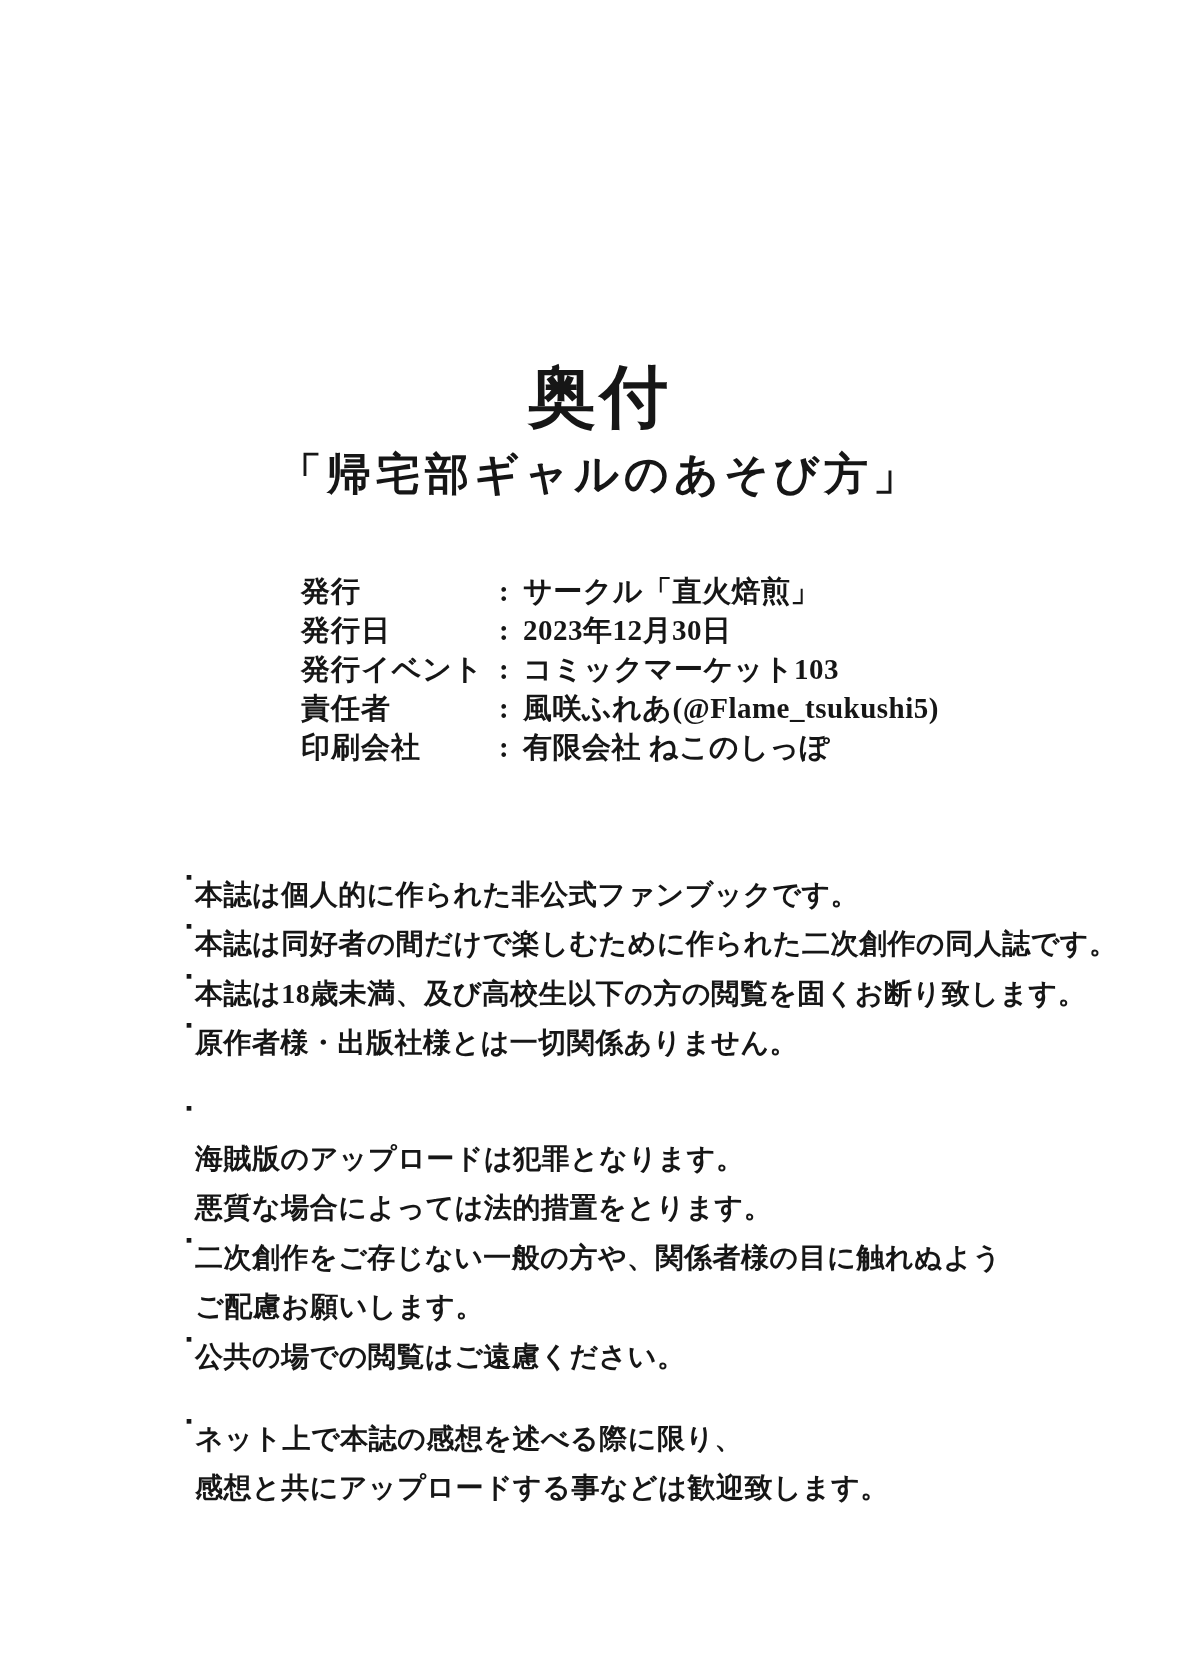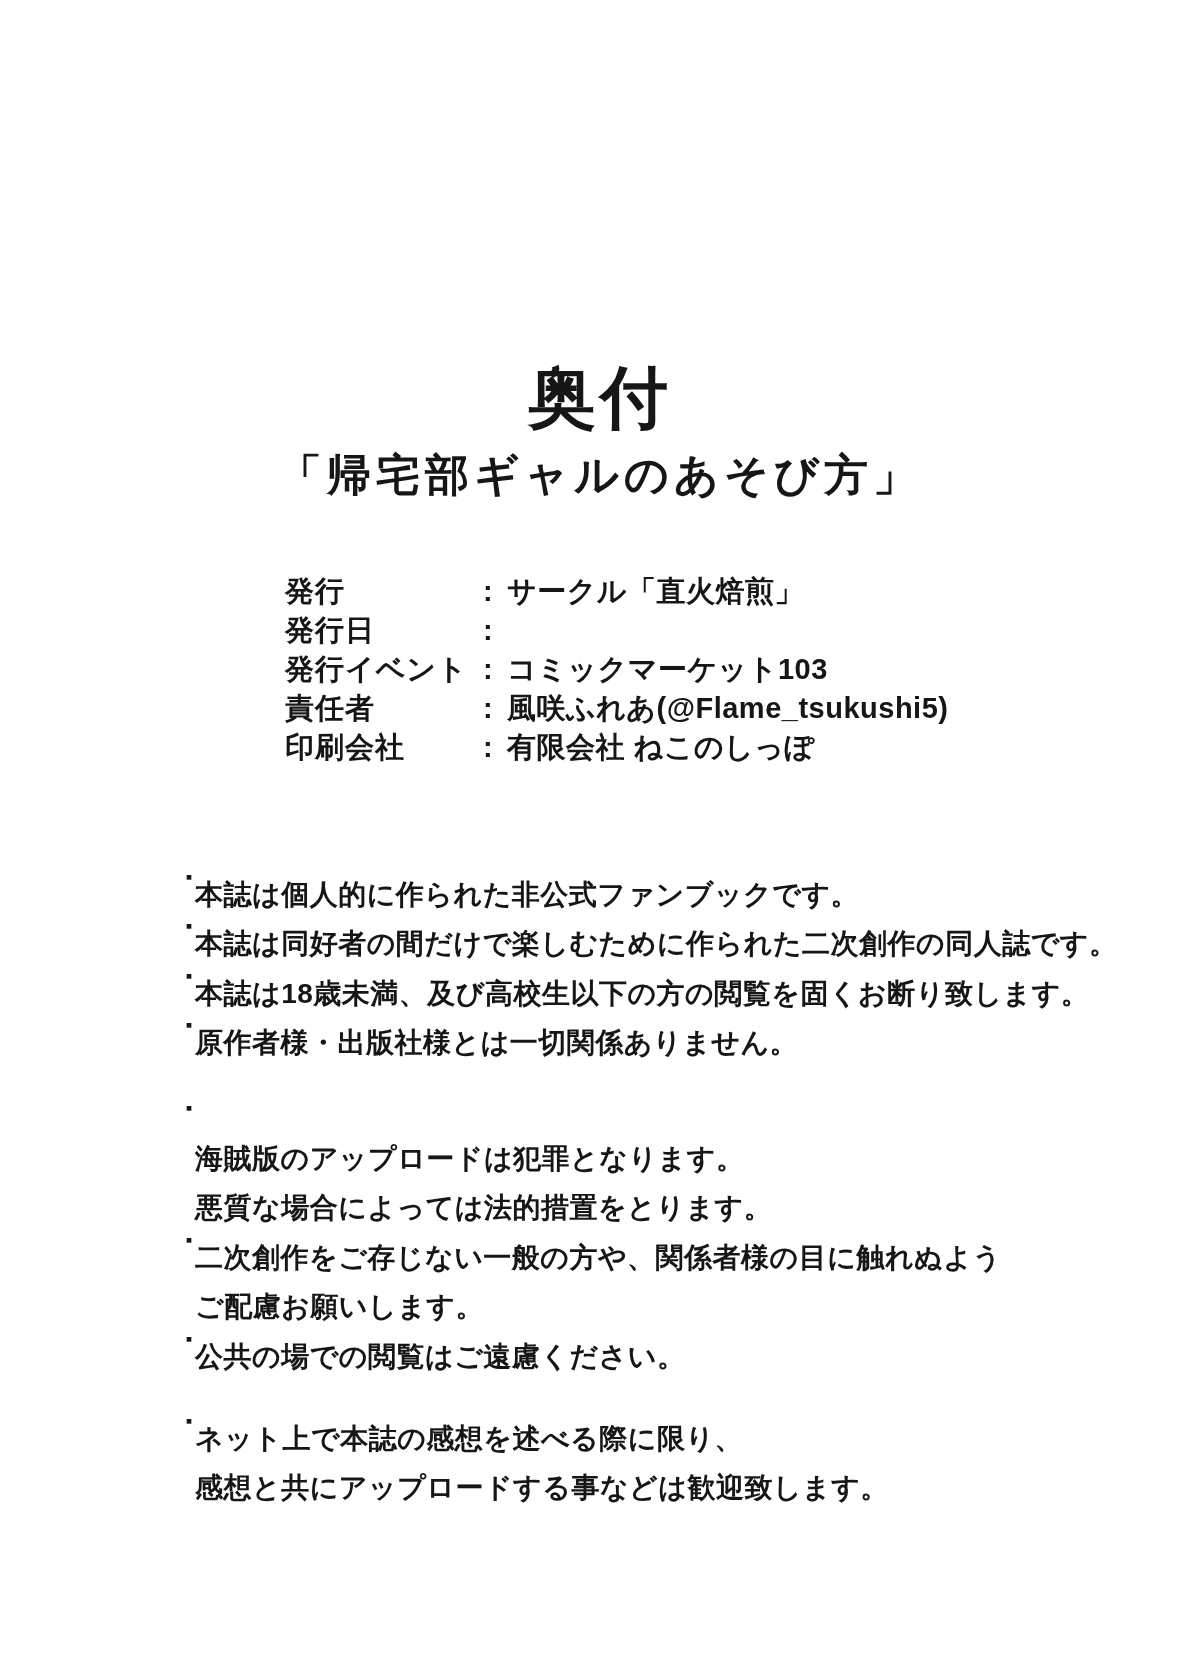--- a/index.html
+++ b/index.html
@@ -10,20 +10,21 @@
     font-family: "Liberation Sans", "DejaVu Sans", sans-serif;
     font-weight: 700;
     color: #161616;
   }
   .page {
     position: relative;
     width: 1200px;
     height: 1678px;
     background: #ffffff;
     overflow: hidden;
+    font-family: Liberation Serif, serif;
   }
   .heading {
     position: absolute;
     top: 358px;
     left: 0;
     width: 100%;
     margin: 0;
     text-align: center;
     font-size: 68px;
     line-height: 1.15;
@@ -40,21 +41,21 @@
     line-height: 1.3;
     letter-spacing: 5px;
   }
   .colophon {
     position: absolute;
     top: 572px;
     left: 285px;
     font-size: 29px;
   }
   .crow { display: flex; line-height: 39px; white-space: nowrap; }
-  .clabel { width: 198px; flex: 0 0 198px; letter-spacing: 1px; }
+  .clabel { width: 198px; flex: 0 0 198px; letter-spacing: 1px; margin-left: 16px; }
   .csep   { width: 24px;  flex: 0 0 24px; }
   .cvalue { letter-spacing: 0.5px; }
   .notices {
     position: absolute;
     top: 862px;
     left: 182px;
     font-size: 28px;
   }
   .ngroup { margin: 0 0 33px 0; }
   .nline { display: flex; line-height: 33.4px; white-space: nowrap; }
@@ -72,20 +73,21 @@
 
   <div class="colophon">
     <div class="crow">
       <span class="clabel">発行</span>
       <span class="csep">:</span>
       <span class="cvalue">サークル「直火焙煎」</span>
     </div>
     <div class="crow">
       <span class="clabel">発行日</span>
       <span class="csep">:</span>
+      <span class="cvalue">2023年12月30日</span>
     </div>
     <div class="crow">
       <span class="clabel">発行イベント</span>
       <span class="csep">:</span>
       <span class="cvalue">コミックマーケット103</span>
     </div>
     <div class="crow">
       <span class="clabel">責任者</span>
       <span class="csep">:</span>
       <span class="cvalue">風咲ふれあ(@Flame_tsukushi5)</span>

